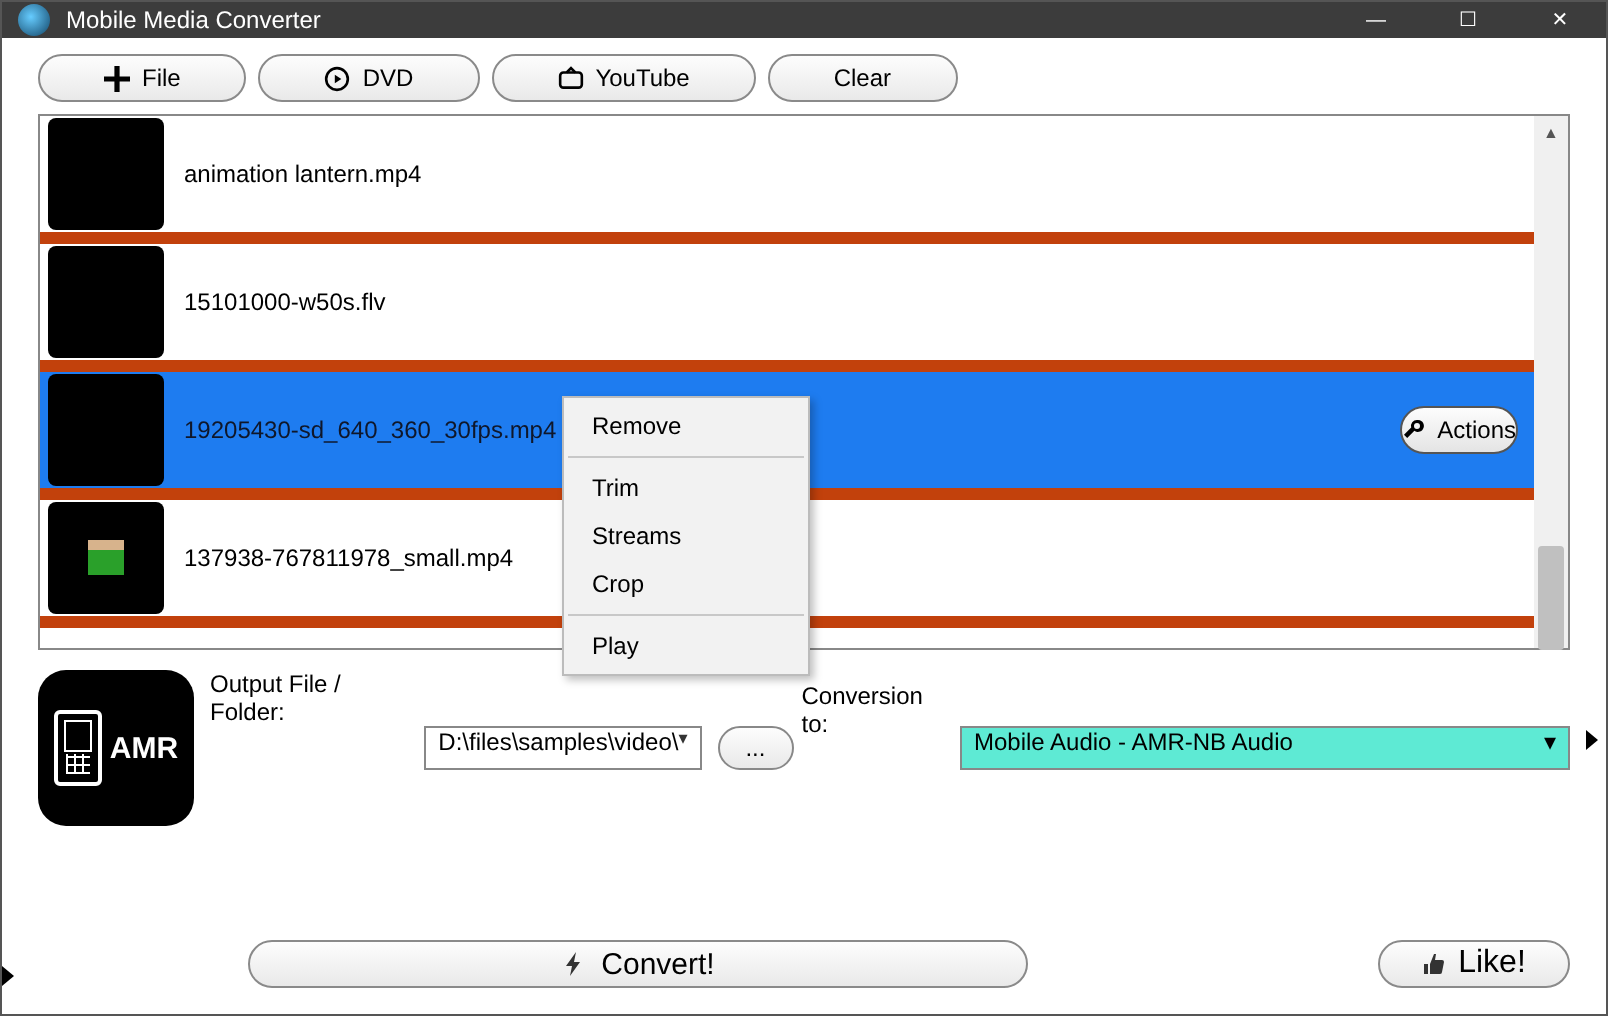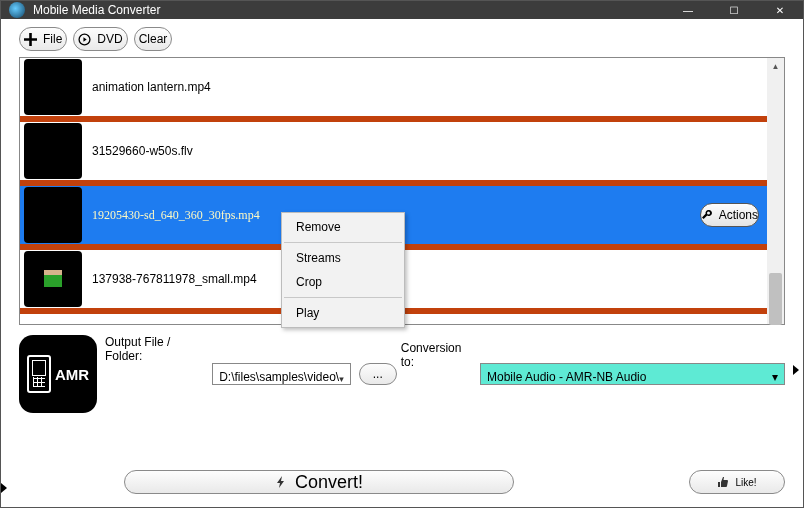--- a/index.html
+++ b/index.html
@@ -4,65 +4,65 @@
 <style>
   * { box-sizing: border-box; margin: 0; padding: 0; font-family: "Segoe UI", Tahoma, sans-serif; }
   body { background: #fff; width: 804px; height: 508px; overflow: hidden; border: 1px solid #555; display: flex; flex-direction: column; }
 
   .titlebar { background: #3c3c3c; color: #fff; height: 18px; display: flex; align-items: center; padding-left: 8px; font-size: 12px; }
   .titlebar .app-icon { width: 16px; height: 16px; border-radius: 50%; background: radial-gradient(circle at 40% 40%, #6cf, #146); margin-right: 8px; }
   .titlebar .spacer { flex: 1; }
   .titlebar .win-btn { width: 46px; height: 30px; display: flex; align-items: center; justify-content: center; color: #fff; font-size: 10px; }
 
   .toolbar { display: flex; gap: 6px; padding: 8px 18px 6px 18px; background: #fff; }
-  .tbtn { height: 24px; padding: 0 4px; border: 1px solid #8a8a8a; border-radius: 12px; background: linear-gradient(#fdfdfd,#e9e9e9); font-size: 12px; display: flex; align-items: center; gap: 6px; cursor: pointer; }
+  .tbtn { height: 24px; padding: 0 32px; border: 1px solid #8a8a8a; border-radius: 12px; background: linear-gradient(#fdfdfd,#e9e9e9); font-size: 12px; display: flex; align-items: center; gap: 6px; cursor: pointer; }
   .tbtn svg, .tbtn .glyph { width: 13px; height: 13px; }
 
   .content { padding: 0 18px 8px 18px; flex: 1; display: flex; flex-direction: column; min-height: 0; }
 
   .list-wrap { border: 1px solid #888; height: 268px; position: relative; display: flex; }
   .list { flex: 1; overflow: hidden; }
   .row { height: 64px; border-bottom: 6px solid #c2410c; display: flex; align-items: center; padding: 0 8px 0 4px; gap: 10px; font-size: 12px; position: relative; }
   .row .thumb { width: 58px; height: 56px; border-radius: 4px; background: #000; flex-shrink: 0; }
   .row.selected { background: #1e7cf0; color: #fff; }
-  .row.selected .fname { color: #fef9c3; font-family: Liberation Serif, serif; }
+  .row.selected .fname { color: #0f172a; }
   .row .fname { flex: 1; }
 
   .action-btn { height: 24px; padding: 0 0; border: 1px solid #555; border-radius: 12px; background: linear-gradient(#fdfdfd,#e4e4e4); font-size: 12px; display:flex; align-items:center; gap:6px; color:#000; }
 
   .vscroll { width: 17px; background: #f0f0f0; display: flex; flex-direction: column; }
   .vs-btn { height: 17px; display: flex; align-items: center; justify-content: center; font-size: 8px; color: #555; }
   .vs-track { flex:1; position: relative; }
   .vs-thumb { position:absolute; left:2px; right:2px; top:198px; height:52px; background:#c0c0c0; border-radius:2px; }
 
   .bottom-area { display: flex; gap: 8px; margin-top: 10px; }
   .amr-badge { width: 78px; height: 78px; background:#000; border-radius: 14px; color:#fff; display:flex; flex-direction:row; align-items:center; justify-content:center; font-size:15px; font-weight:bold; gap:4px; }
   .amr-badge .phone { width:24px; height:38px; border:2px solid #fff; border-radius:3px; position:relative;}
   .amr-badge .phone::before { content:""; position:absolute; top:3px;left:3px;right:3px;height:14px;border:1px solid #fff;}
   .amr-badge .phone::after { content:"";position:absolute;bottom:4px;left:4px;right:4px;height:10px; background:repeating-linear-gradient(90deg,#fff 0 1px,transparent 1px 4px),repeating-linear-gradient(0deg,#fff 0 1px,transparent 1px 4px);}
 
   .fields { flex:1; font-size:12px; display:flex; flex-direction:row; gap:4px; position:relative;}
   .label { font-size:12px; }
   .fieldrow { display:flex; align-items:center; gap:8px; }
-  .combo, .combo-sm { border:1px solid #888; height:22px; background:#fff; display:flex; align-items:flex-end; padding:0 6px; font-size:12px; position:relative;}
+  .combo, .combo-sm { border:1px solid #888; height:22px; background:#fff; display:flex; align-items:flex-start; padding:0 6px; font-size:12px; position:relative;}
   .combo { flex:1; }
   .combo .cv { flex:1;}
   .combo .caret { font-size:9px;color:#333;}
   .combo-sm { width: 305px; background:#5eead4;}
   .browse-btn { width:38px; height:22px; border:1px solid #888; border-radius:11px; background:linear-gradient(#fdfdfd,#e9e9e9); font-size:12px; display:flex;align-items:center;justify-content:center;}
 
   .tri-right { position:absolute; right:-14px; top: 30px; width:0;height:0;border-top:5px solid transparent;border-bottom:5px solid transparent;border-left:6px solid #000;}
   .tri-left-bot { position:absolute; left:0; bottom:14px; width:0;height:0;border-top:5px solid transparent;border-bottom:5px solid transparent;border-left:6px solid #000;}
 
   .footer { height:42px; display:flex; align-items:center; gap:12px; padding: 0 18px 8px 18px;}
   .footer .spacer { flex:1;}
-  .convert-btn { width: 390px; height:24px; border:1px solid #8a8a8a; border-radius:12px; background:linear-gradient(#fdfdfd,#e9e9e9); font-size:18px; display:flex;align-items:center;justify-content:center; gap:8px; margin-left: 105px;}
-  .like-btn { width:96px; height:24px; border:1px solid #8a8a8a; border-radius:12px; background:linear-gradient(#fdfdfd,#e9e9e9);font-size:10px;display:flex;align-items:center;justify-content:center;gap:6px;}
-
-  .context-menu { position:fixed; left:281px; top:212px; width:124px; background:#f2f2f2; border:1px solid #bcbcbc; box-shadow:2px 2px 4px rgba(0,0,0,.25); padding:2px 0; font-size:12px;}
+  .convert-btn { width: 390px; height:24px; border:1px solid #8a8a8a; border-radius:12px; background:linear-gradient(#fdfdfd,#e9e9e9); font-size:15px; display:flex;align-items:center;justify-content:center; gap:8px; margin-left: 105px;}
+  .like-btn { width:96px; height:24px; border:1px solid #8a8a8a; border-radius:12px; background:linear-gradient(#fdfdfd,#e9e9e9);font-size:16px;display:flex;align-items:center;justify-content:center;gap:6px;}
+
+  .context-menu { position:fixed; left:281px; top:198px; width:124px; background:#f2f2f2; border:1px solid #bcbcbc; box-shadow:2px 2px 4px rgba(0,0,0,.25); padding:2px 0; font-size:12px;}
   .context-menu .mi { padding:5px 14px; cursor:default;}
   .context-menu .sep { height:1px; background:#c8c8c8; margin:3px 2px;}
 
   
   .t0 { background: radial-gradient(circle at 50% 45%, #ffae42 0 8%, #ff6a00 8% 18%, #5a2200 18% 30%, #000 30%); }
   .t1 { background: linear-gradient(#b7cfe8 0 40%, #888 40% 60%, #665 60% 100%); }
   .t2 { background: linear-gradient(#0a0d12,#050608); }
   .t3 { background:#17d417; display:flex;align-items:center;justify-content:center;}
   .t3::after{content:"";width:18px;height:42px;background:linear-gradient(#000 0 28%,#d7b38c 28% 40%,#2aa02a 40% 70%,#000 70%);border-radius:6px 6px 2px 2px;}
 </style>
@@ -92,34 +92,41 @@
     <span>File</span>
   </div>
   <div class="tbtn">
     <svg class="glyph" viewBox="0 0 12 12">
         <circle cx="6" cy="6" r="5" fill="none" stroke="#000" stroke-width="1.2"></circle>
         <path d="M5 4l3 2-3 2z" fill="#000"></path>
       </svg>
     <span>DVD</span>
   </div>
   <div class="tbtn">
+    <svg class="glyph" viewBox="0 0 12 12">
+        <rect x="1" y="3" width="10" height="7" rx="1.5" fill="none" stroke="#000" stroke-width="1.2"></rect>
+        <path d="M4 3L6 1 8 3" fill="none" stroke="#000" stroke-width="1.2"></path>
+      </svg>
+    <span>YouTube</span>
+  </div>
+  <div class="tbtn">
     <span>Clear</span>
   </div>
 </div>
 
 <div class="content">
   <div class="list-wrap">
     <div class="list">
       <div class="row">
         <div class="thumb t0"></div>
         <span class="fname">animation lantern.mp4</span>
       </div>
       <div class="row">
         <div class="thumb t1"></div>
-        <span class="fname">31529660-w50s.flv</span>
+        <span class="fname">15101000-w50s.flv</span>
       </div>
       <div class="row selected">
         <div class="thumb t2"></div>
         <span class="fname">19205430-sd_640_360_30fps.mp4</span>
         <div class="action-btn">
           <svg width="12" height="12" viewBox="0 0 12 12">
               <path d="M7.5 1a3 3 0 0 0-2.9 3.8L1 8.4 2.6 10l3.6-3.6A3 3 0 1 0 7.5 1zm0 1.5a1.5 1.5 0 1 1 0 3 1.5 1.5 0 0 1 0-3z" fill="#000"></path>
             </svg>
           <span>Actions</span>
         </div>
@@ -179,17 +186,18 @@
     <svg width="12" height="12" viewBox="0 0 12 12">
         <path d="M1 6h2v5H1zM4 11V6l2-5h1l-.5 3H10a1 1 0 0 1 1 1l-1 5a1 1 0 0 1-1 1z" fill="#333"></path>
       </svg>
     <span>Like!</span>
   </div>
 </div>
 
 <div class="context-menu">
   <div class="mi"><span>Remove</span></div>
   <div class="sep"></div>
+  <div class="mi"><span>Trim</span></div>
   <div class="mi"><span>Streams</span></div>
   <div class="mi"><span>Crop</span></div>
   <div class="sep"></div>
   <div class="mi"><span>Play</span></div>
 </div>
 
 </body></html>

